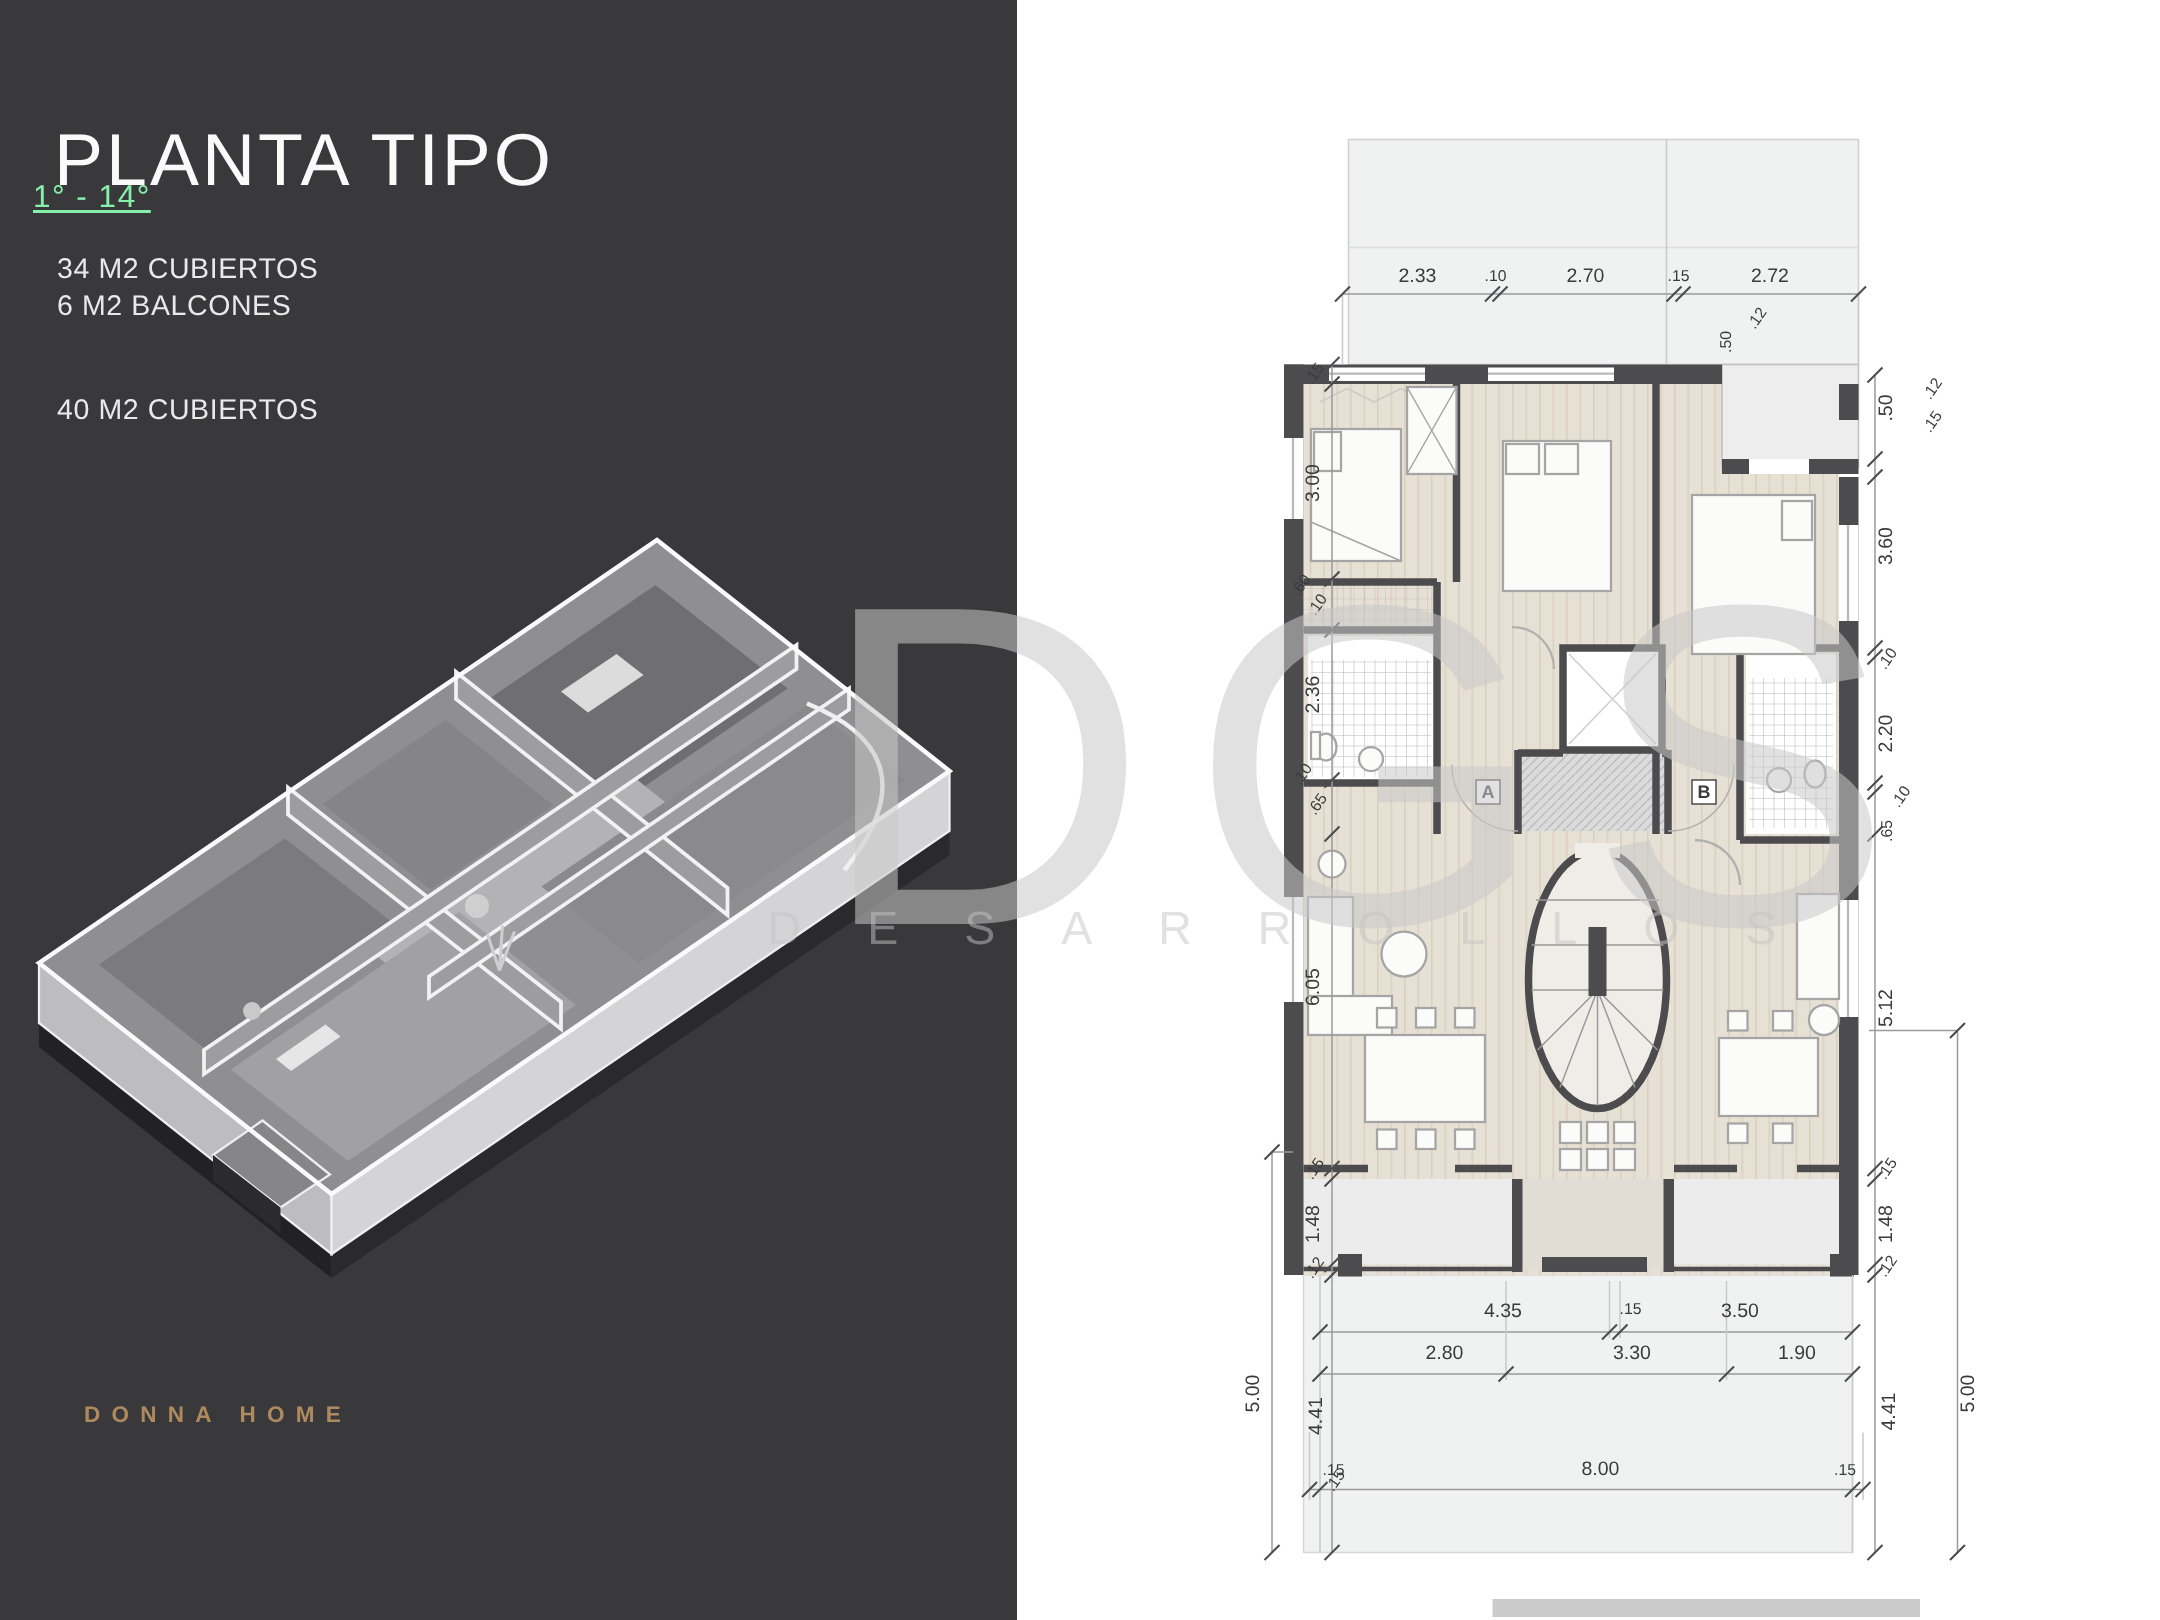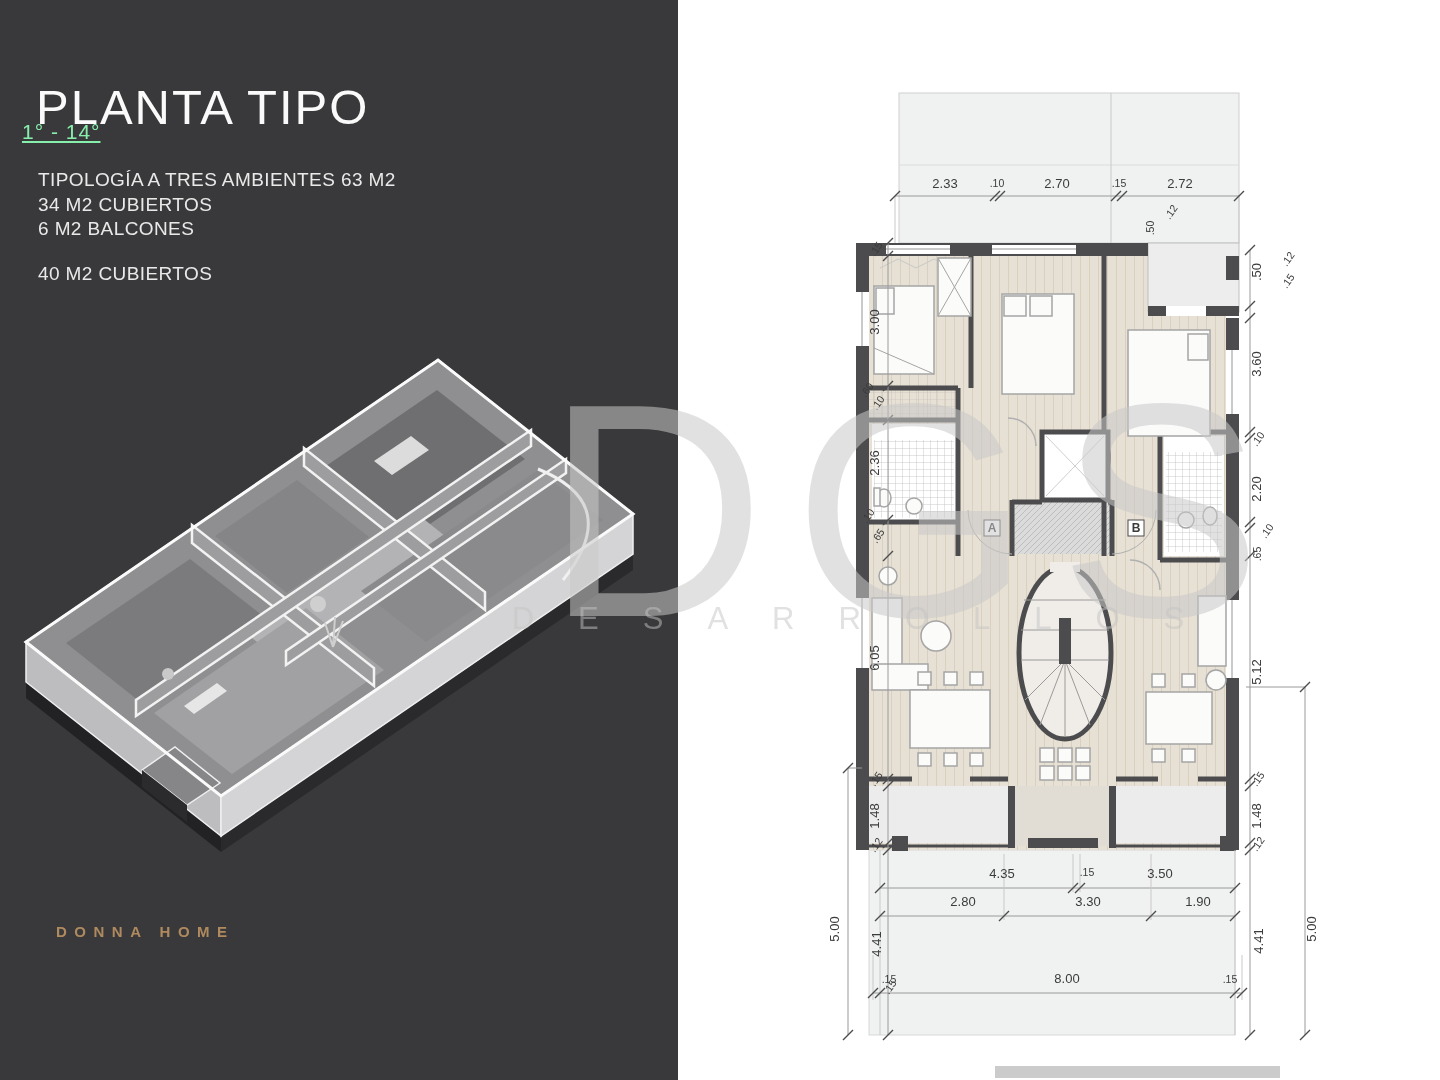--- a/index.html
+++ b/index.html
@@ -11,21 +11,21 @@
   .panel{position:absolute;left:0;top:0;width:678px;height:1080px;background:#39393b;}
   .title{position:absolute;left:36px;top:46px;font-size:49px;font-weight:400;
          letter-spacing:2px;color:#fafafa;white-space:nowrap;}
   .floors{position:absolute;left:22px;top:120px;font-size:21px;letter-spacing:1px;color:#86efac;text-decoration:underline;}
   .typo{position:absolute;left:38px;font-size:19px;line-height:24.5px;letter-spacing:.4px;color:#e9e9e9;}
   .typo.a{top:168px;}
   .typo.b{top:262px;}
   .iso{position:absolute;left:18px;top:352px;}
   .logo{position:absolute;left:56px;top:916px;color:#b08a5f;}
   .logo-dh{font-size:97px;line-height:1;font-weight:400;letter-spacing:15px;}
-  .logo-name{margin-top:7px;font-size:15px;font-weight:700;letter-spacing:7.5px;white-space:nowrap;}
+  .logo-name{margin-top:19px;font-size:15px;font-weight:700;letter-spacing:7.5px;white-space:nowrap;}
 
   
   .plan-area{position:absolute;left:678px;top:0;width:762px;height:1080px;background:#fff;}
 
   
   .watermark{position:absolute;inset:0;pointer-events:none;z-index:6;}
   .wm-dgs{position:absolute;left:450px;top:358px;width:840px;text-align:right;
           font-size:305px;line-height:1;letter-spacing:28px;font-weight:400;
           color:rgba(200,200,200,0.55);}
   .wm-row{position:absolute;left:450px;width:840px;text-align:center;font-weight:400;
@@ -41,21 +41,20 @@
 </head>
 <body>
 
 <div class="stage">
 
   <aside class="panel">
     <h1 class="title">PLANTA TIPO</h1>
     <div class="floors">1° - 14°</div>
 
     <div class="typo a">
-      <div>TIPOLOGÍA A TRES AMBIENTES 63 M2</div>
       <div>34 M2 CUBIERTOS</div>
       <div>6 M2 BALCONES</div>
     </div>
 
     <div class="typo b">
       <div>40 M2 CUBIERTOS</div>
     </div>
 
     <svg class="iso" width="640" height="505" viewBox="0 0 640 505" xmlns="http://www.w3.org/2000/svg">
 

